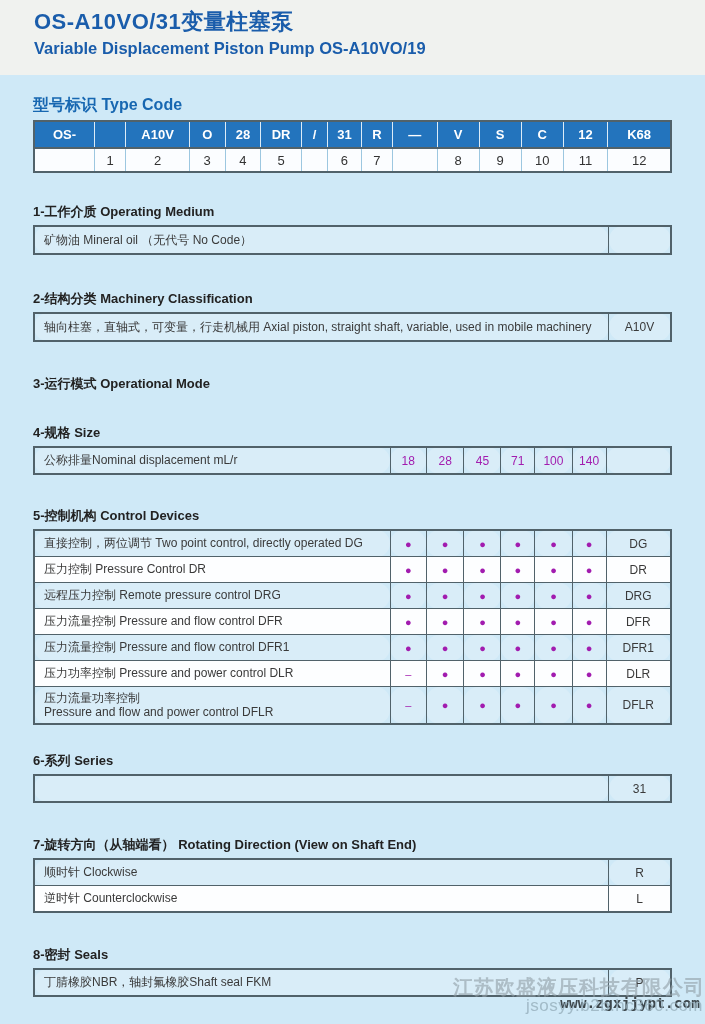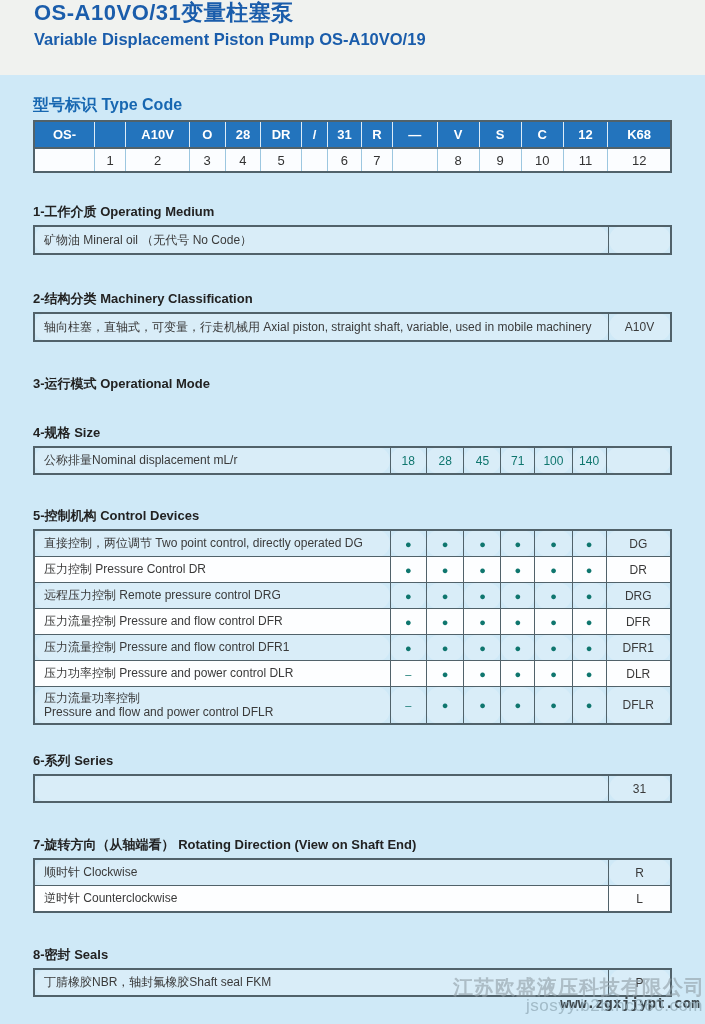--- a/index.html
+++ b/index.html
@@ -6,21 +6,21 @@
   body{
     width:705px;height:1024px;overflow:hidden;
     background:#cfe9f7;
     font-family:"Liberation Sans","DejaVu Sans",sans-serif;
     color:#2b2b2b;
   }
   
   .top-band{
     background:#f0f2ef;
     height:75px;
-    padding:0 0 0 34px;
+    padding:9px 0 0 34px;
     box-sizing:border-box;
   }
   .main-title{
     color:#1a5dab;font-weight:bold;font-size:22px;line-height:26px;letter-spacing:.5px;
   }
   .sub-title{
     color:#1a5dab;font-weight:bold;font-size:16.5px;line-height:22px;margin-top:2px;
   }
   
   .content{padding:0 33px;position:relative;}
@@ -43,21 +43,21 @@
     border:1px solid #9cc7e0;border-top:2px solid #51626a;
   }
   
   .dtable{border:2px solid #51626a;margin-top:4px;}
   .dtable td{
     border:1px solid #51626a;
     font-size:12px;color:#3a3a3a;
     padding:2px 9px;height:21px;overflow:hidden;
   }
   .dtable td.code{text-align:center;padding:2px 2px;}
-  .dtable td.mark{text-align:center;padding:0;font-size:11px;color:#0f766e;}
+  .dtable td.mark{text-align:center;padding:0;font-size:11px;color:#a21caf;}
   .row-tint td{background:#d9edf8;border-radius:14px;}
   .row-white td{background:#fdfeff;}
   .two-line{line-height:14px;padding-top:3px;padding-bottom:3px;}
   
   .gap1{margin-top:30px;} .gap2{margin-top:35px;} .gap3{margin-top:33px;}
   .gap4{margin-top:31px;} .gap5{margin-top:32px;} .gap6{margin-top:27px;}
   .gap7{margin-top:33px;} .gap8{margin-top:33px;}
   .wm-company{
     position:absolute;right:0;bottom:23px;
     font-size:20px;letter-spacing:1px;color:rgba(145,160,168,.62);

